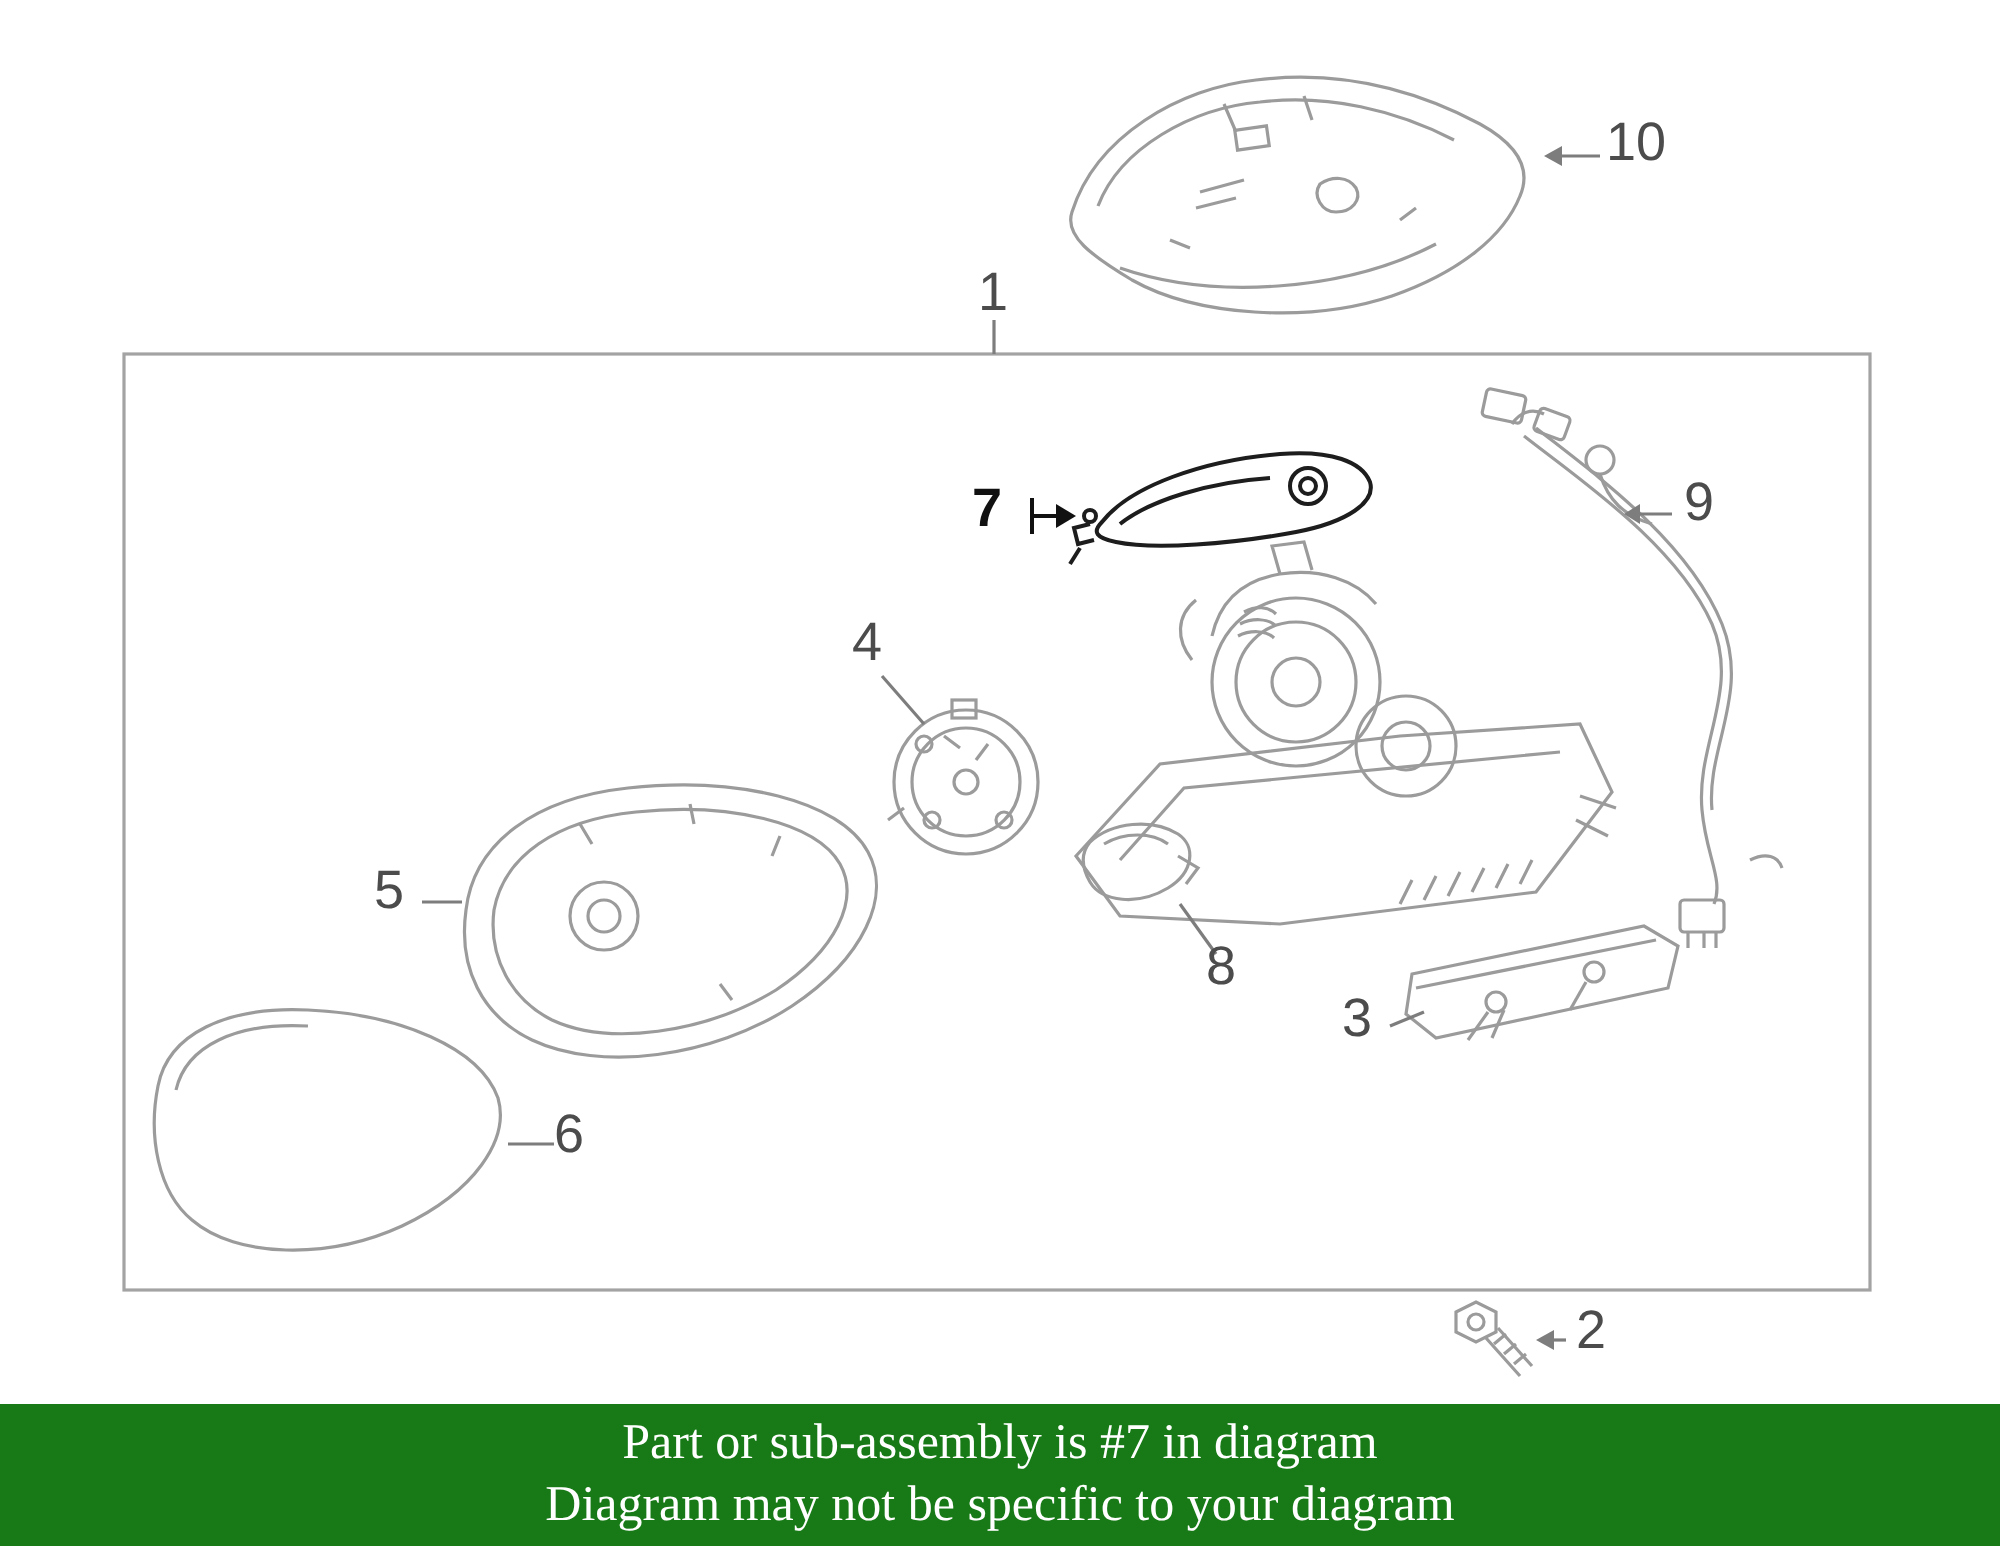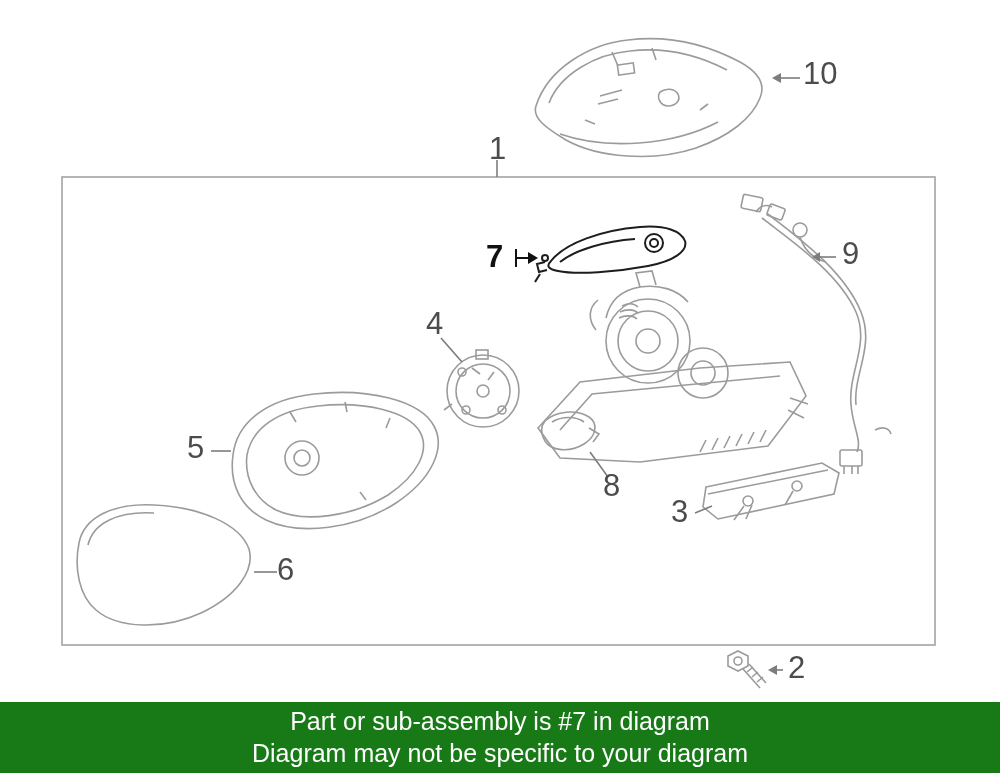--- a/index.html
+++ b/index.html
@@ -7,21 +7,21 @@
     position:relative;
     width:1000px;height:781px;
     background:#ffffff;
     font-family:"Liberation Sans", sans-serif;
     overflow:hidden;
   }
   svg{position:absolute;left:0;top:0;}
   svg path, svg circle, svg rect, svg ellipse{fill:none;}
   .callout{
     position:absolute;
-    font-size:31px;
+    font-size:27px;
     color:#4c4c4c;
     line-height:1;
     user-select:none;
   }
   .callout.hl{
     color:#111111;
     font-weight:700;
   }
   .banner{
     position:absolute;
@@ -29,20 +29,21 @@
     width:1000px;height:71px;
     background:#177a17;
     color:#ffffff;
     display:flex;
     flex-direction:column;
     justify-content:center;
     align-items:center;
     gap:3px;
     font-size:25px;
     text-align:left;
+    font-family:Liberation Serif, serif;
   }
 </style>
 </head>
 <body>
 
 <div class="stage">
 
   <svg width="1000" height="702" viewBox="0 0 1000 702">
 
     <rect x="62" y="177" width="873" height="468" stroke="#a3a3a3" stroke-width="1.6"></rect>

